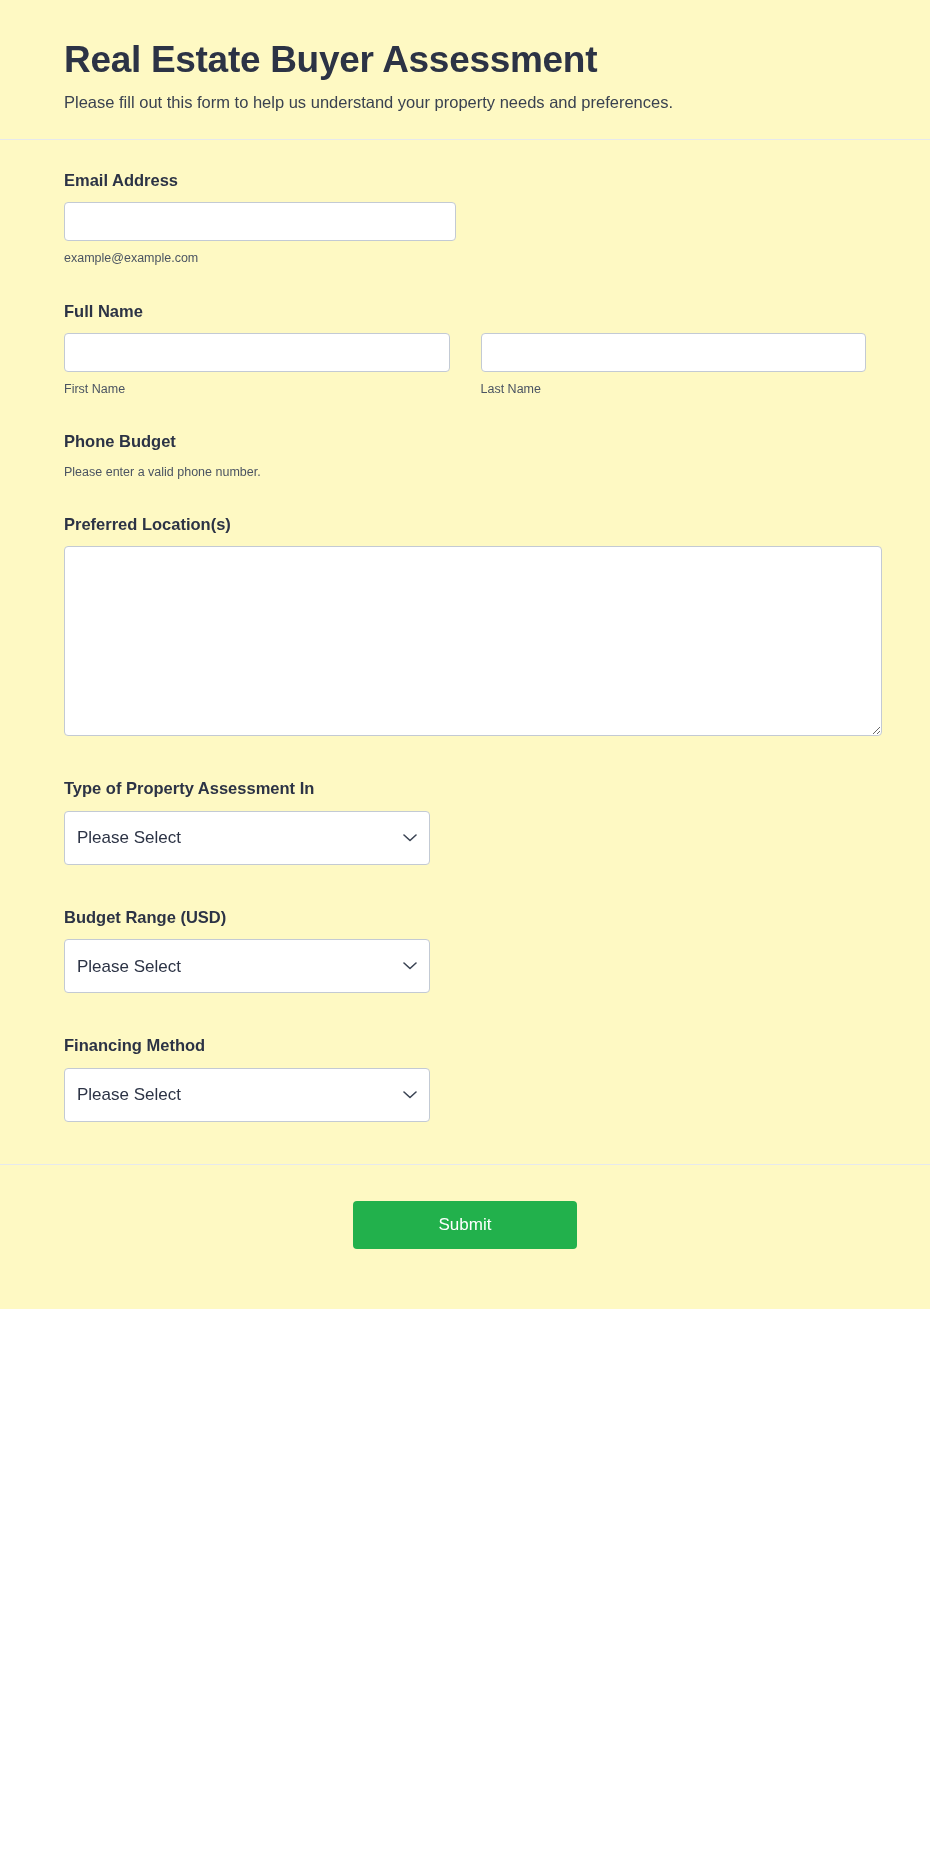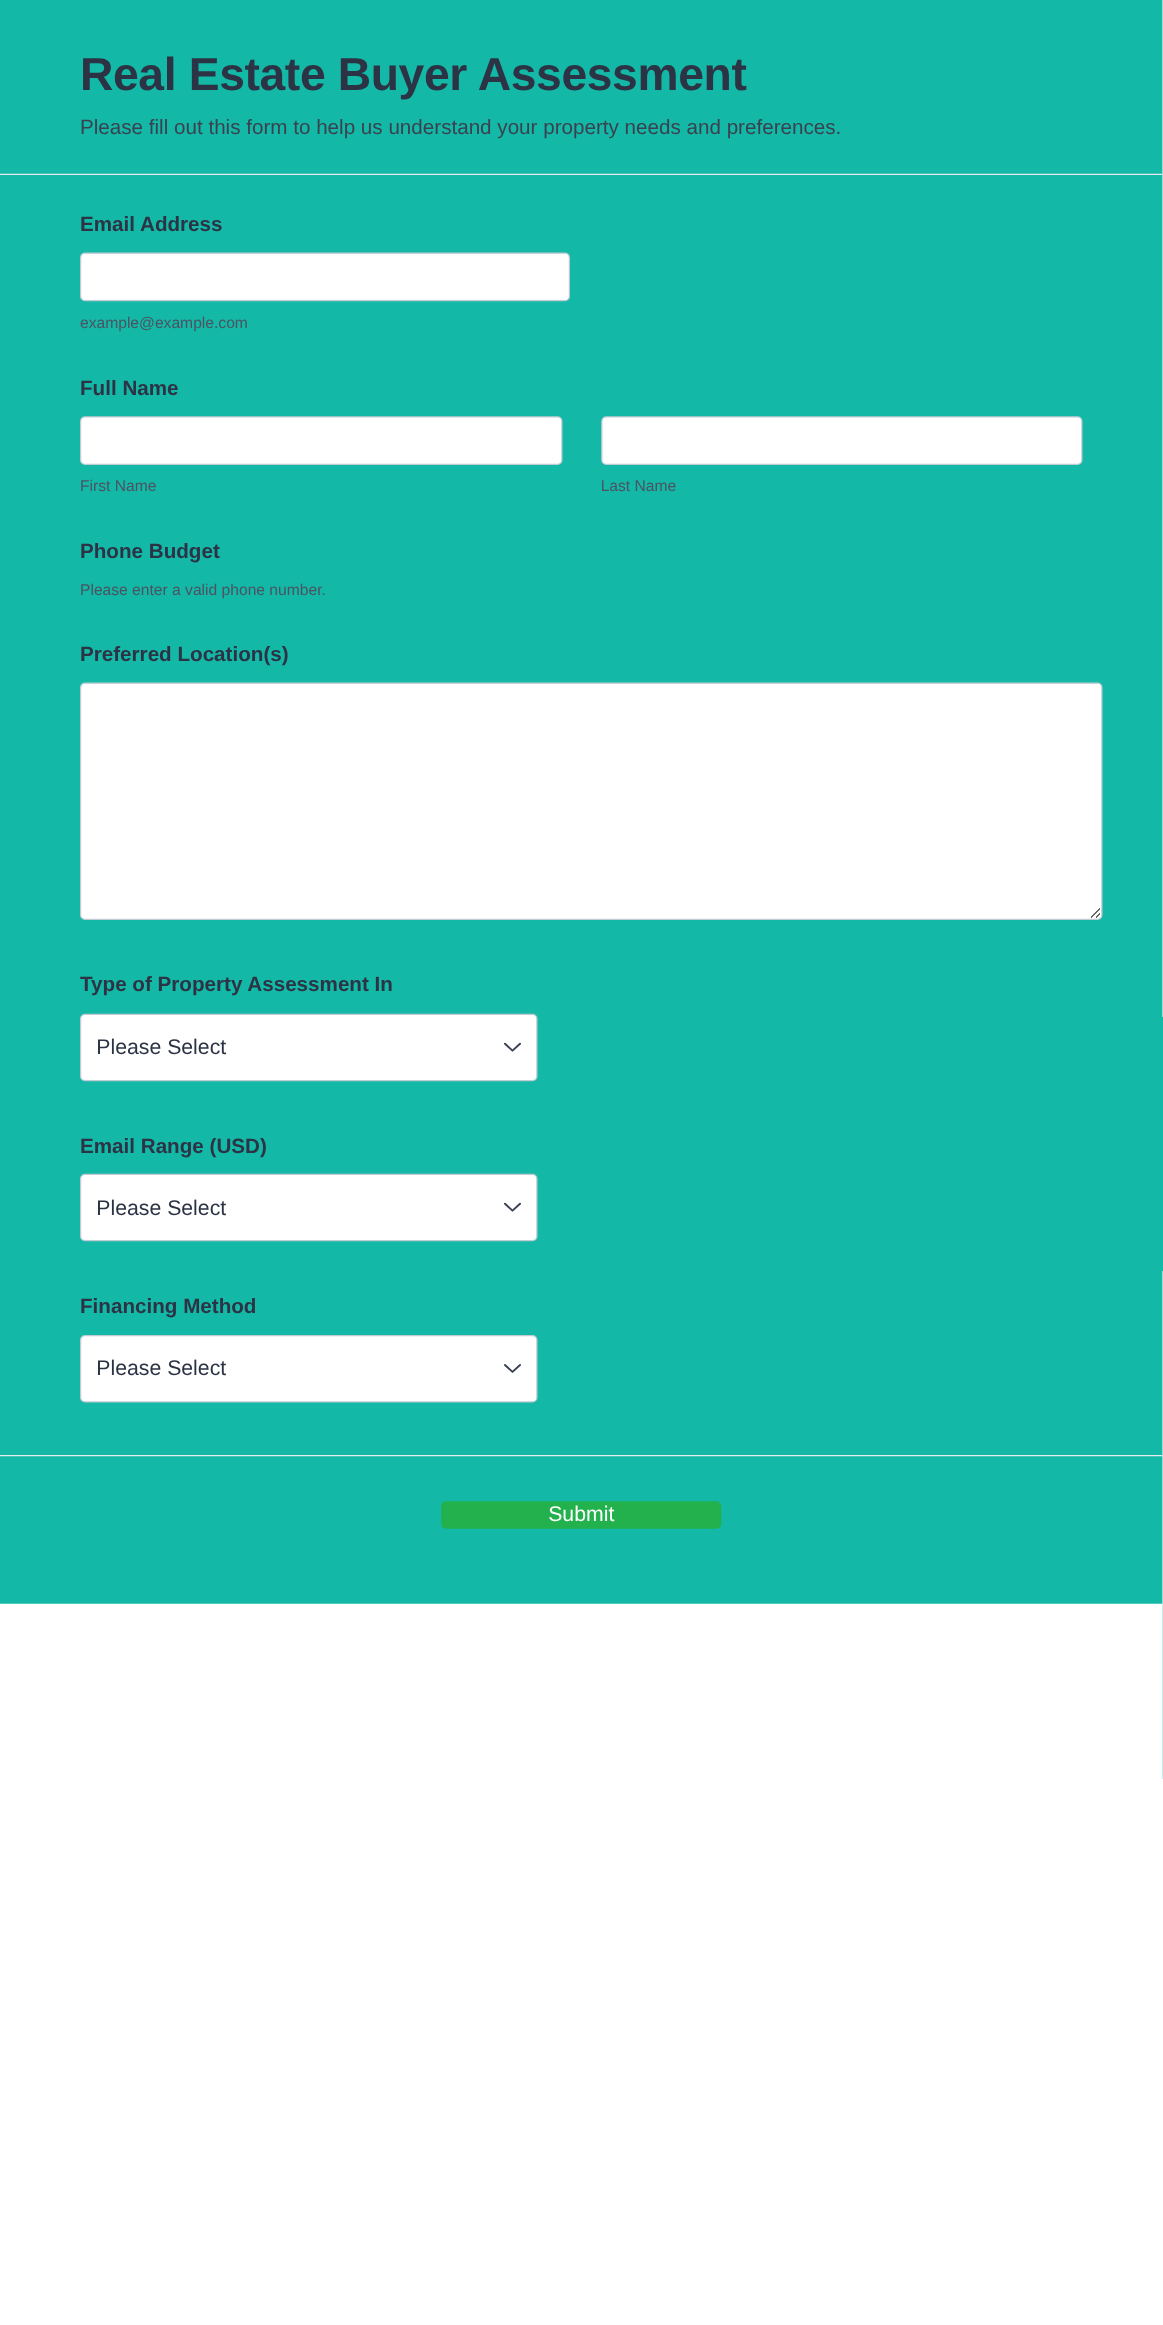--- a/index.html
+++ b/index.html
@@ -9,21 +9,21 @@
     background: #ffffff;
     font-family: "Liberation Sans", sans-serif;
   }
   body {
     width: 930px;
     min-height: 1860px;
   }
   .form-wrap {
     width: 930px;
     margin: 0 auto;
-    background: #14b8a6;
+    background: #fef9c3;
   }
   
   .form-header {
     padding: 38px 64px 26px 64px;
     border-bottom: 1px solid #e6e9ed;
   }
   .form-title {
     margin: 0;
     font-size: 37px;
     line-height: 1.18;
@@ -130,21 +130,21 @@
   
   .form-footer {
     margin-top: 24px;
     border-top: 1px solid #e6e9ed;
     padding: 36px 0 60px 0;
     text-align: center;
   }
   .submit-btn {
     display: inline-block;
     min-width: 224px;
-    padding: 1px 24px;
+    padding: 14px 24px;
     background: #22b14c;
     color: #ffffff;
     font-size: 17px;
     font-family: "Liberation Sans", sans-serif;
     border: none;
     border-radius: 4px;
     cursor: pointer;
     line-height: 1.2;
   }
 </style>
@@ -198,21 +198,21 @@
         </select>
         <span class="chev">
           <svg width="14" height="9" viewBox="0 0 14 9">
               <path d="M1 1.5 L7 7 L13 1.5" fill="none" stroke="#3b4454" stroke-width="1.6" stroke-linecap="round" stroke-linejoin="round"></path>
             </svg>
         </span>
       </div>
     </div>
 
     <div class="field gap-xl">
-      <span class="field-label">Email Range (USD)</span>
+      <span class="field-label">Budget Range (USD)</span>
       <div class="select-wrap">
         <select class="select-box">
           <option>Please Select</option>
         </select>
         <span class="chev">
           <svg width="14" height="9" viewBox="0 0 14 9">
               <path d="M1 1.5 L7 7 L13 1.5" fill="none" stroke="#3b4454" stroke-width="1.6" stroke-linecap="round" stroke-linejoin="round"></path>
             </svg>
         </span>
       </div>

